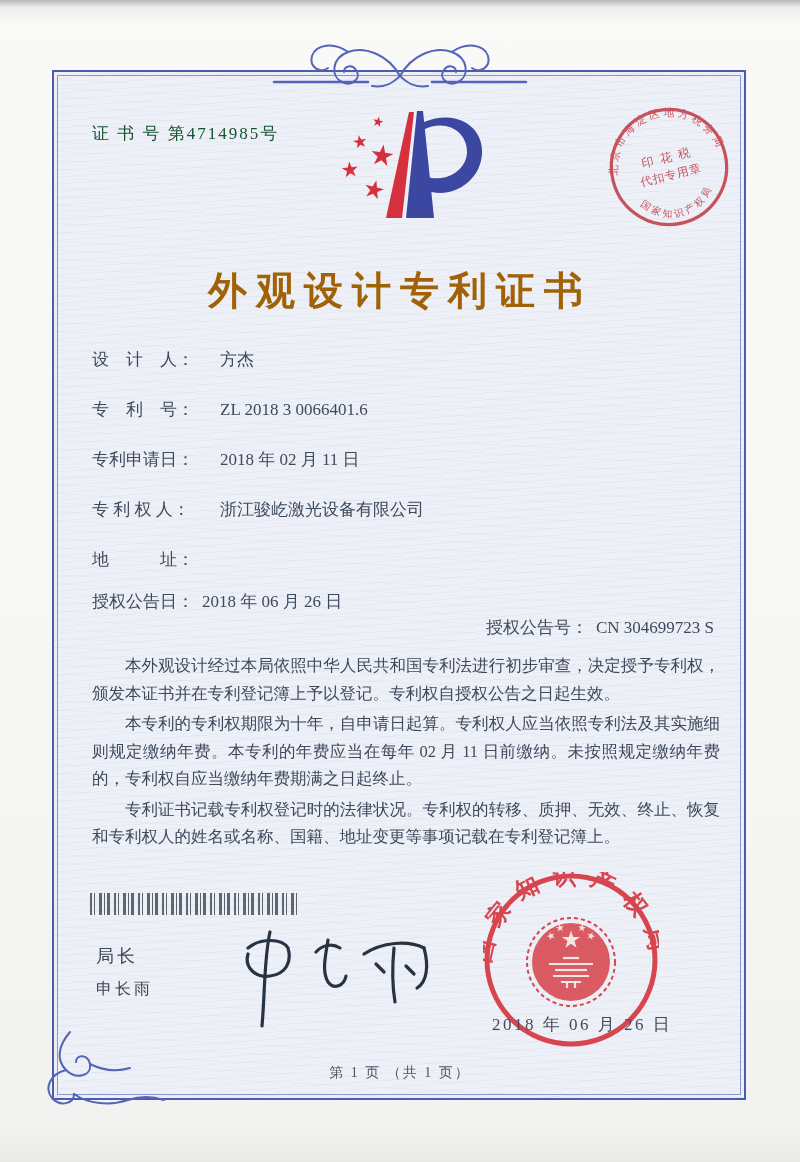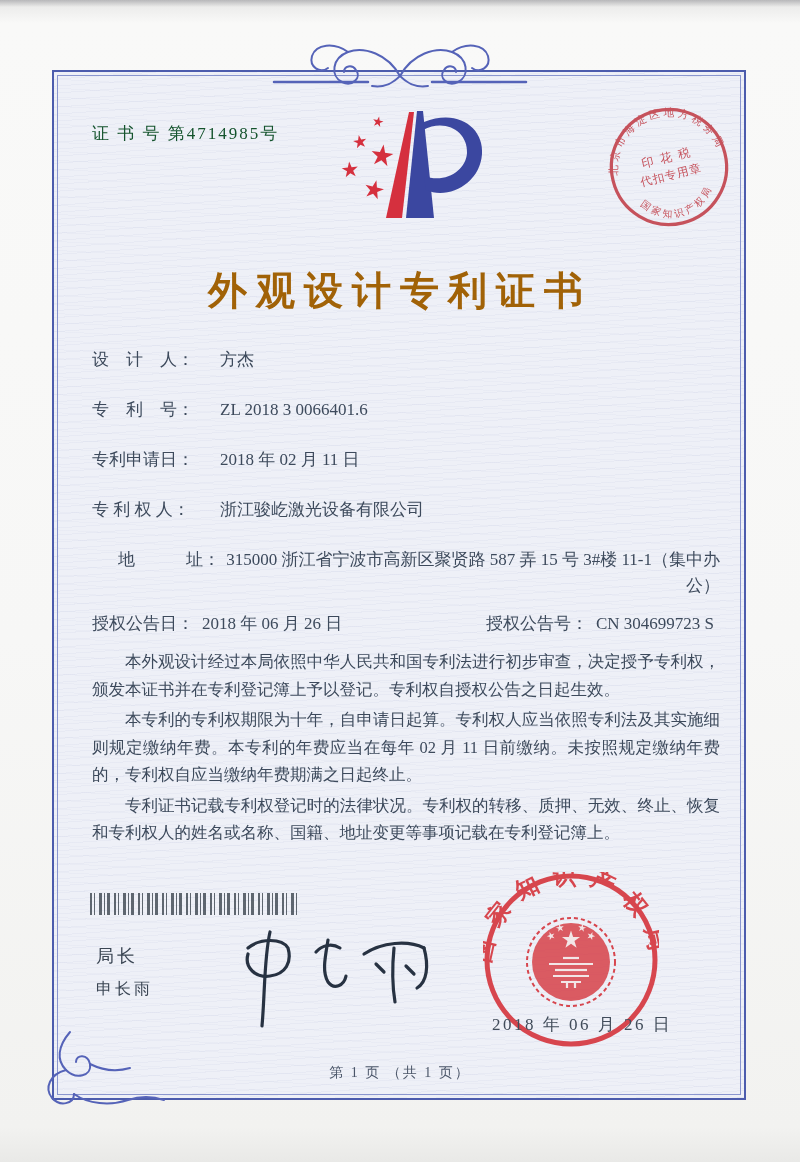--- a/index.html
+++ b/index.html
@@ -33,22 +33,22 @@
     transform:rotate(-14deg);opacity:.9;}
 
   .title{position:absolute;left:0;right:0;top:238px;text-align:center;
     font-size:39px;font-weight:700;letter-spacing:9px;color:#a16207;}
 
   .body-area{position:absolute;left:92px;top:347px;width:628px;
     font-size:17px;color:#3d4a5c;line-height:26px;}
   .frow{display:flex;margin-bottom:24px;}
   .flabel{flex:0 0 128px;white-space:nowrap;}
   .fvalue{flex:1;}
-  .frow.addr{margin-bottom:12px;text-align:right;}
-  .frow.split{margin-top:0;margin-bottom:0;}
+  .frow.addr{margin-bottom:0;}
+  .frow.split{margin-top:16px;margin-bottom:0;flex-direction:column;}
   .pair{display:flex;white-space:nowrap;}
   .pair .flabel{flex:0 0 auto;margin-right:8px;}
   .pair.right{margin-left:auto;padding-right:6px;}
 
   .paragraphs{margin-top:11px;font-size:16.5px;line-height:27.5px;text-align:justify;
     color:#3d4a5c;}
   .paragraphs p{margin:0 0 3px 0;text-indent:2em;}
 
   .barcode{position:absolute;left:90px;top:893px;width:208px;height:22px;opacity:.82;
     background:repeating-linear-gradient(90deg,
@@ -156,21 +156,20 @@
   <div class="frow">
     <span class="flabel">专利申请日：</span>
     <span class="fvalue">2018 年 02 月 11 日</span>
   </div>
   <div class="frow">
     <span class="flabel">专 利 权 人：</span>
     <span class="fvalue">浙江骏屹激光设备有限公司</span>
   </div>
   <div class="frow addr">
     <span class="flabel">地　　　址：</span>
-    <span class="fvalue">315000 浙江省宁波市高新区聚贤路 587 弄 15 号 3#楼 11-1（集中办公）</span>
   </div>
   <div class="frow split">
     <span class="pair">
       <span class="flabel">授权公告日：</span>
       <span>2018 年 06 月 26 日</span>
     </span>
     <span class="pair right">
       <span class="flabel">授权公告号：</span>
       <span>CN 304699723 S</span>
     </span>

